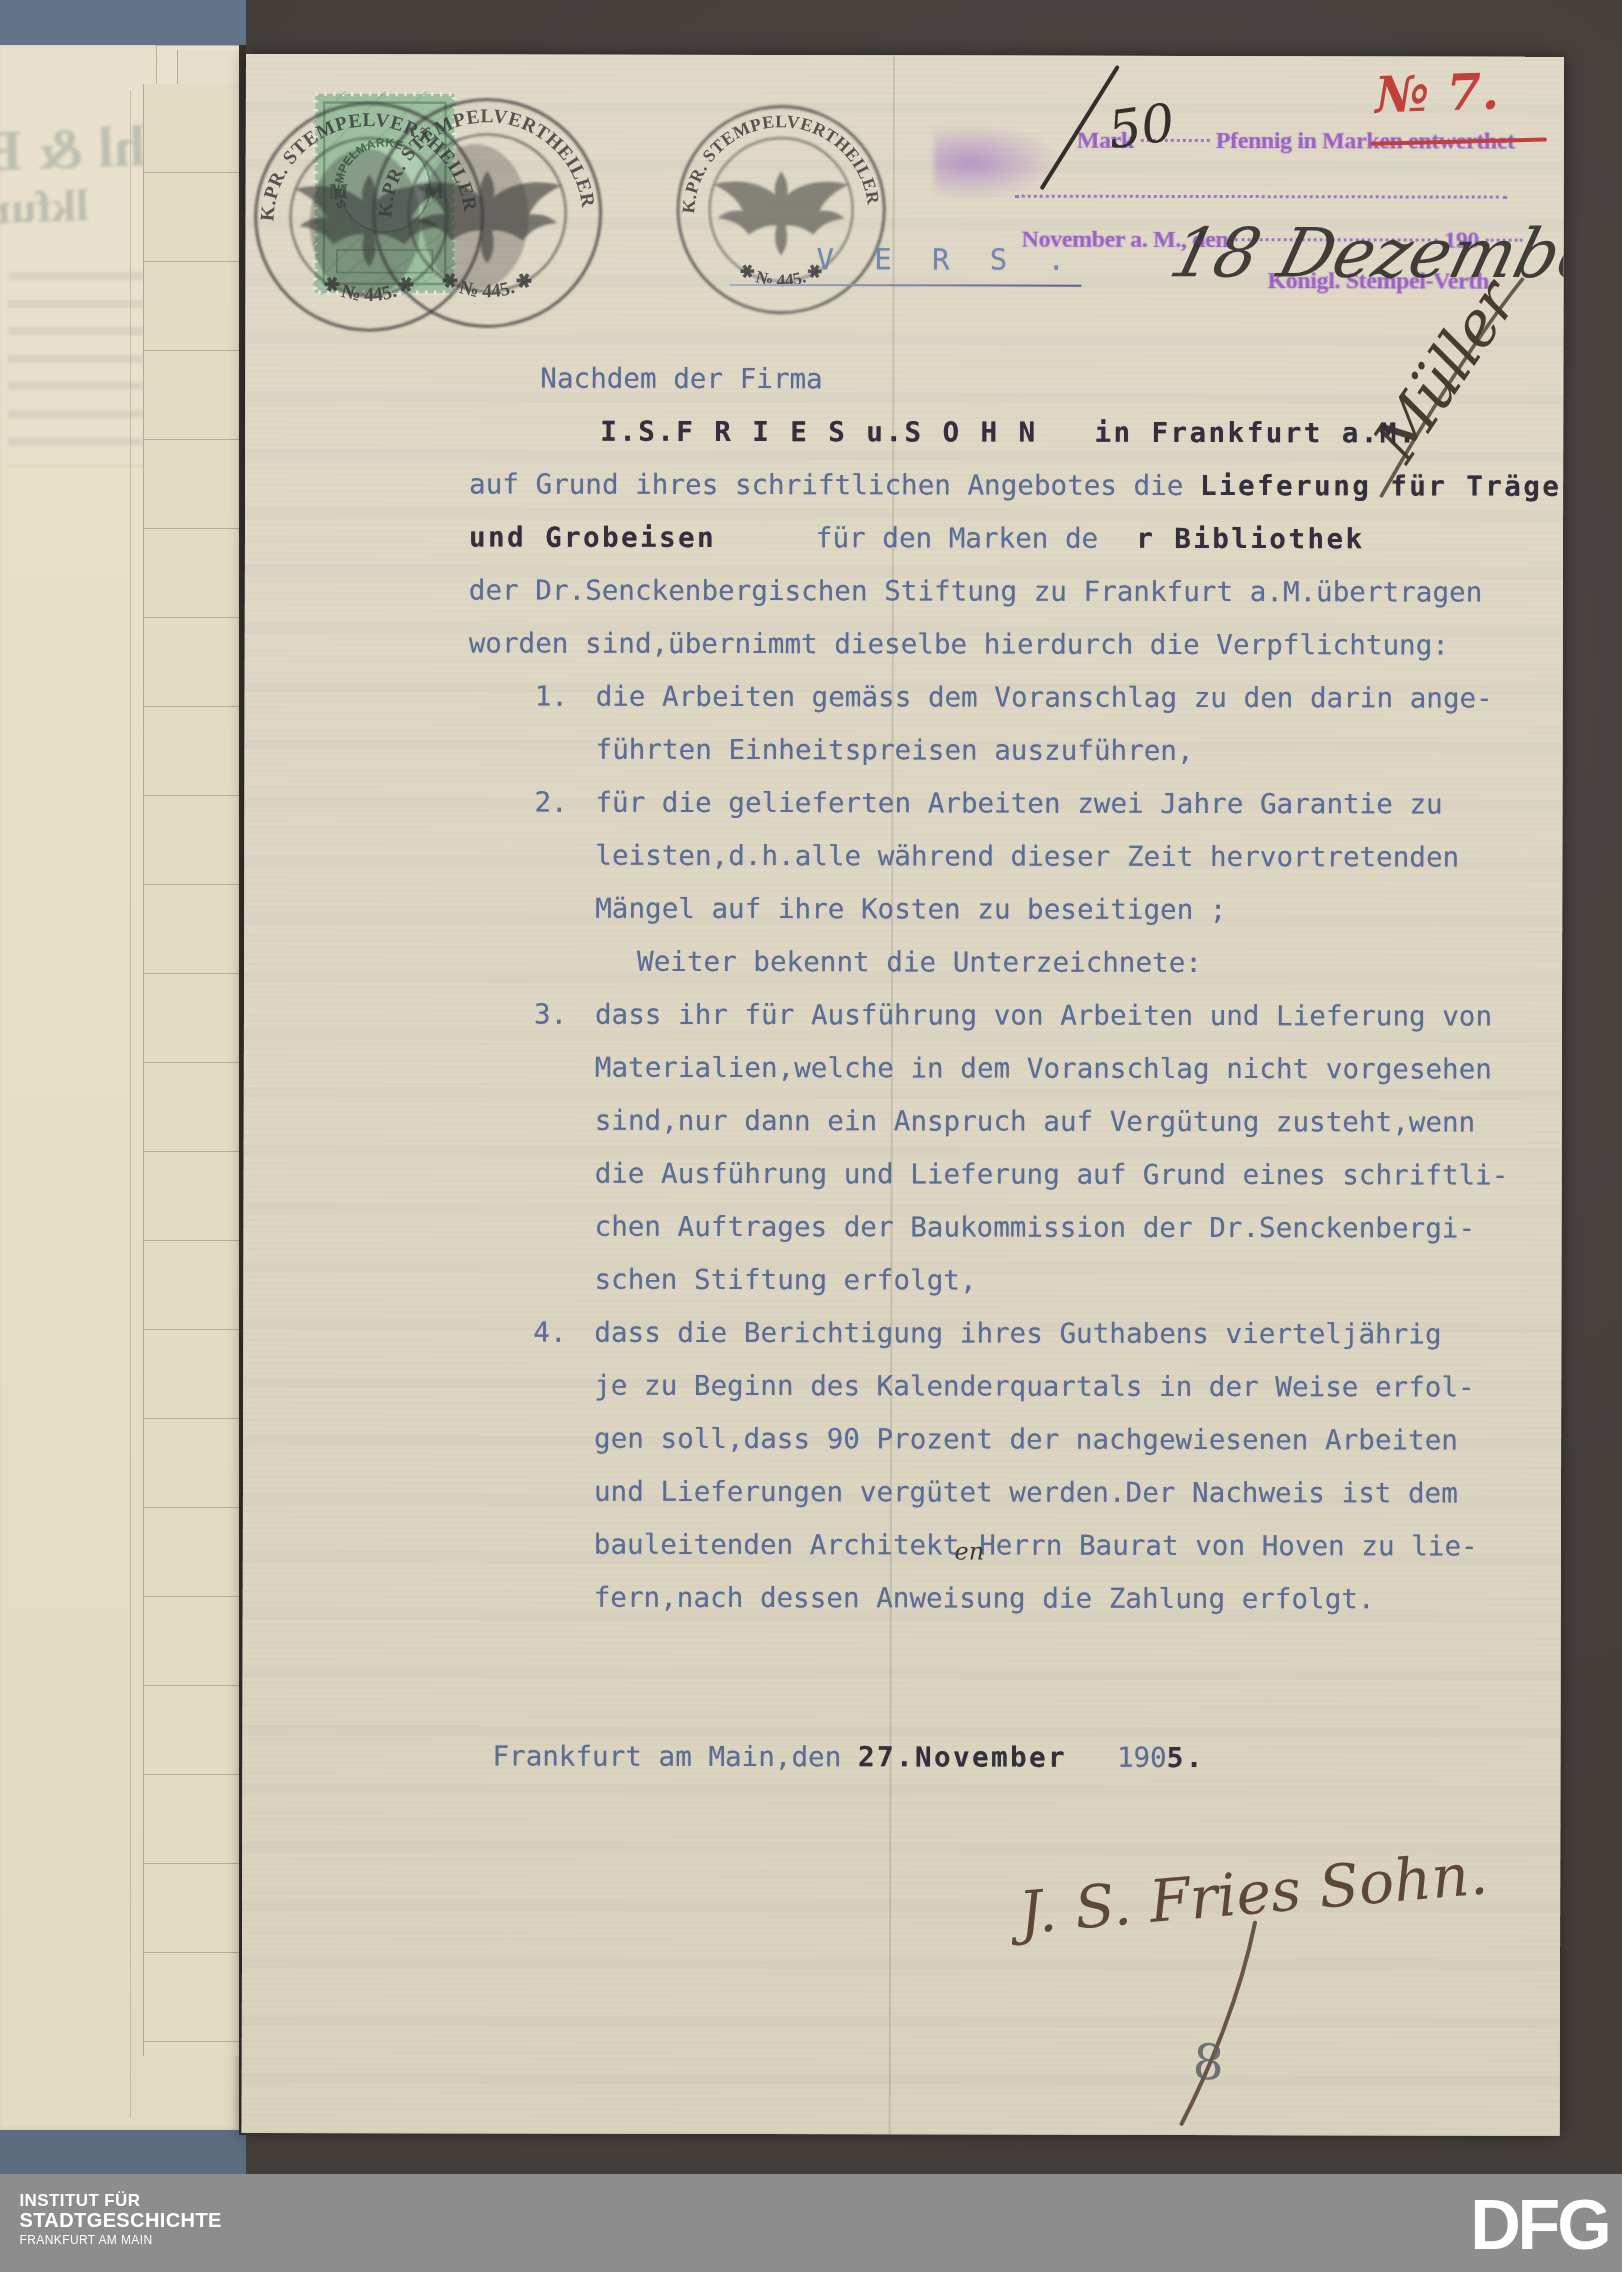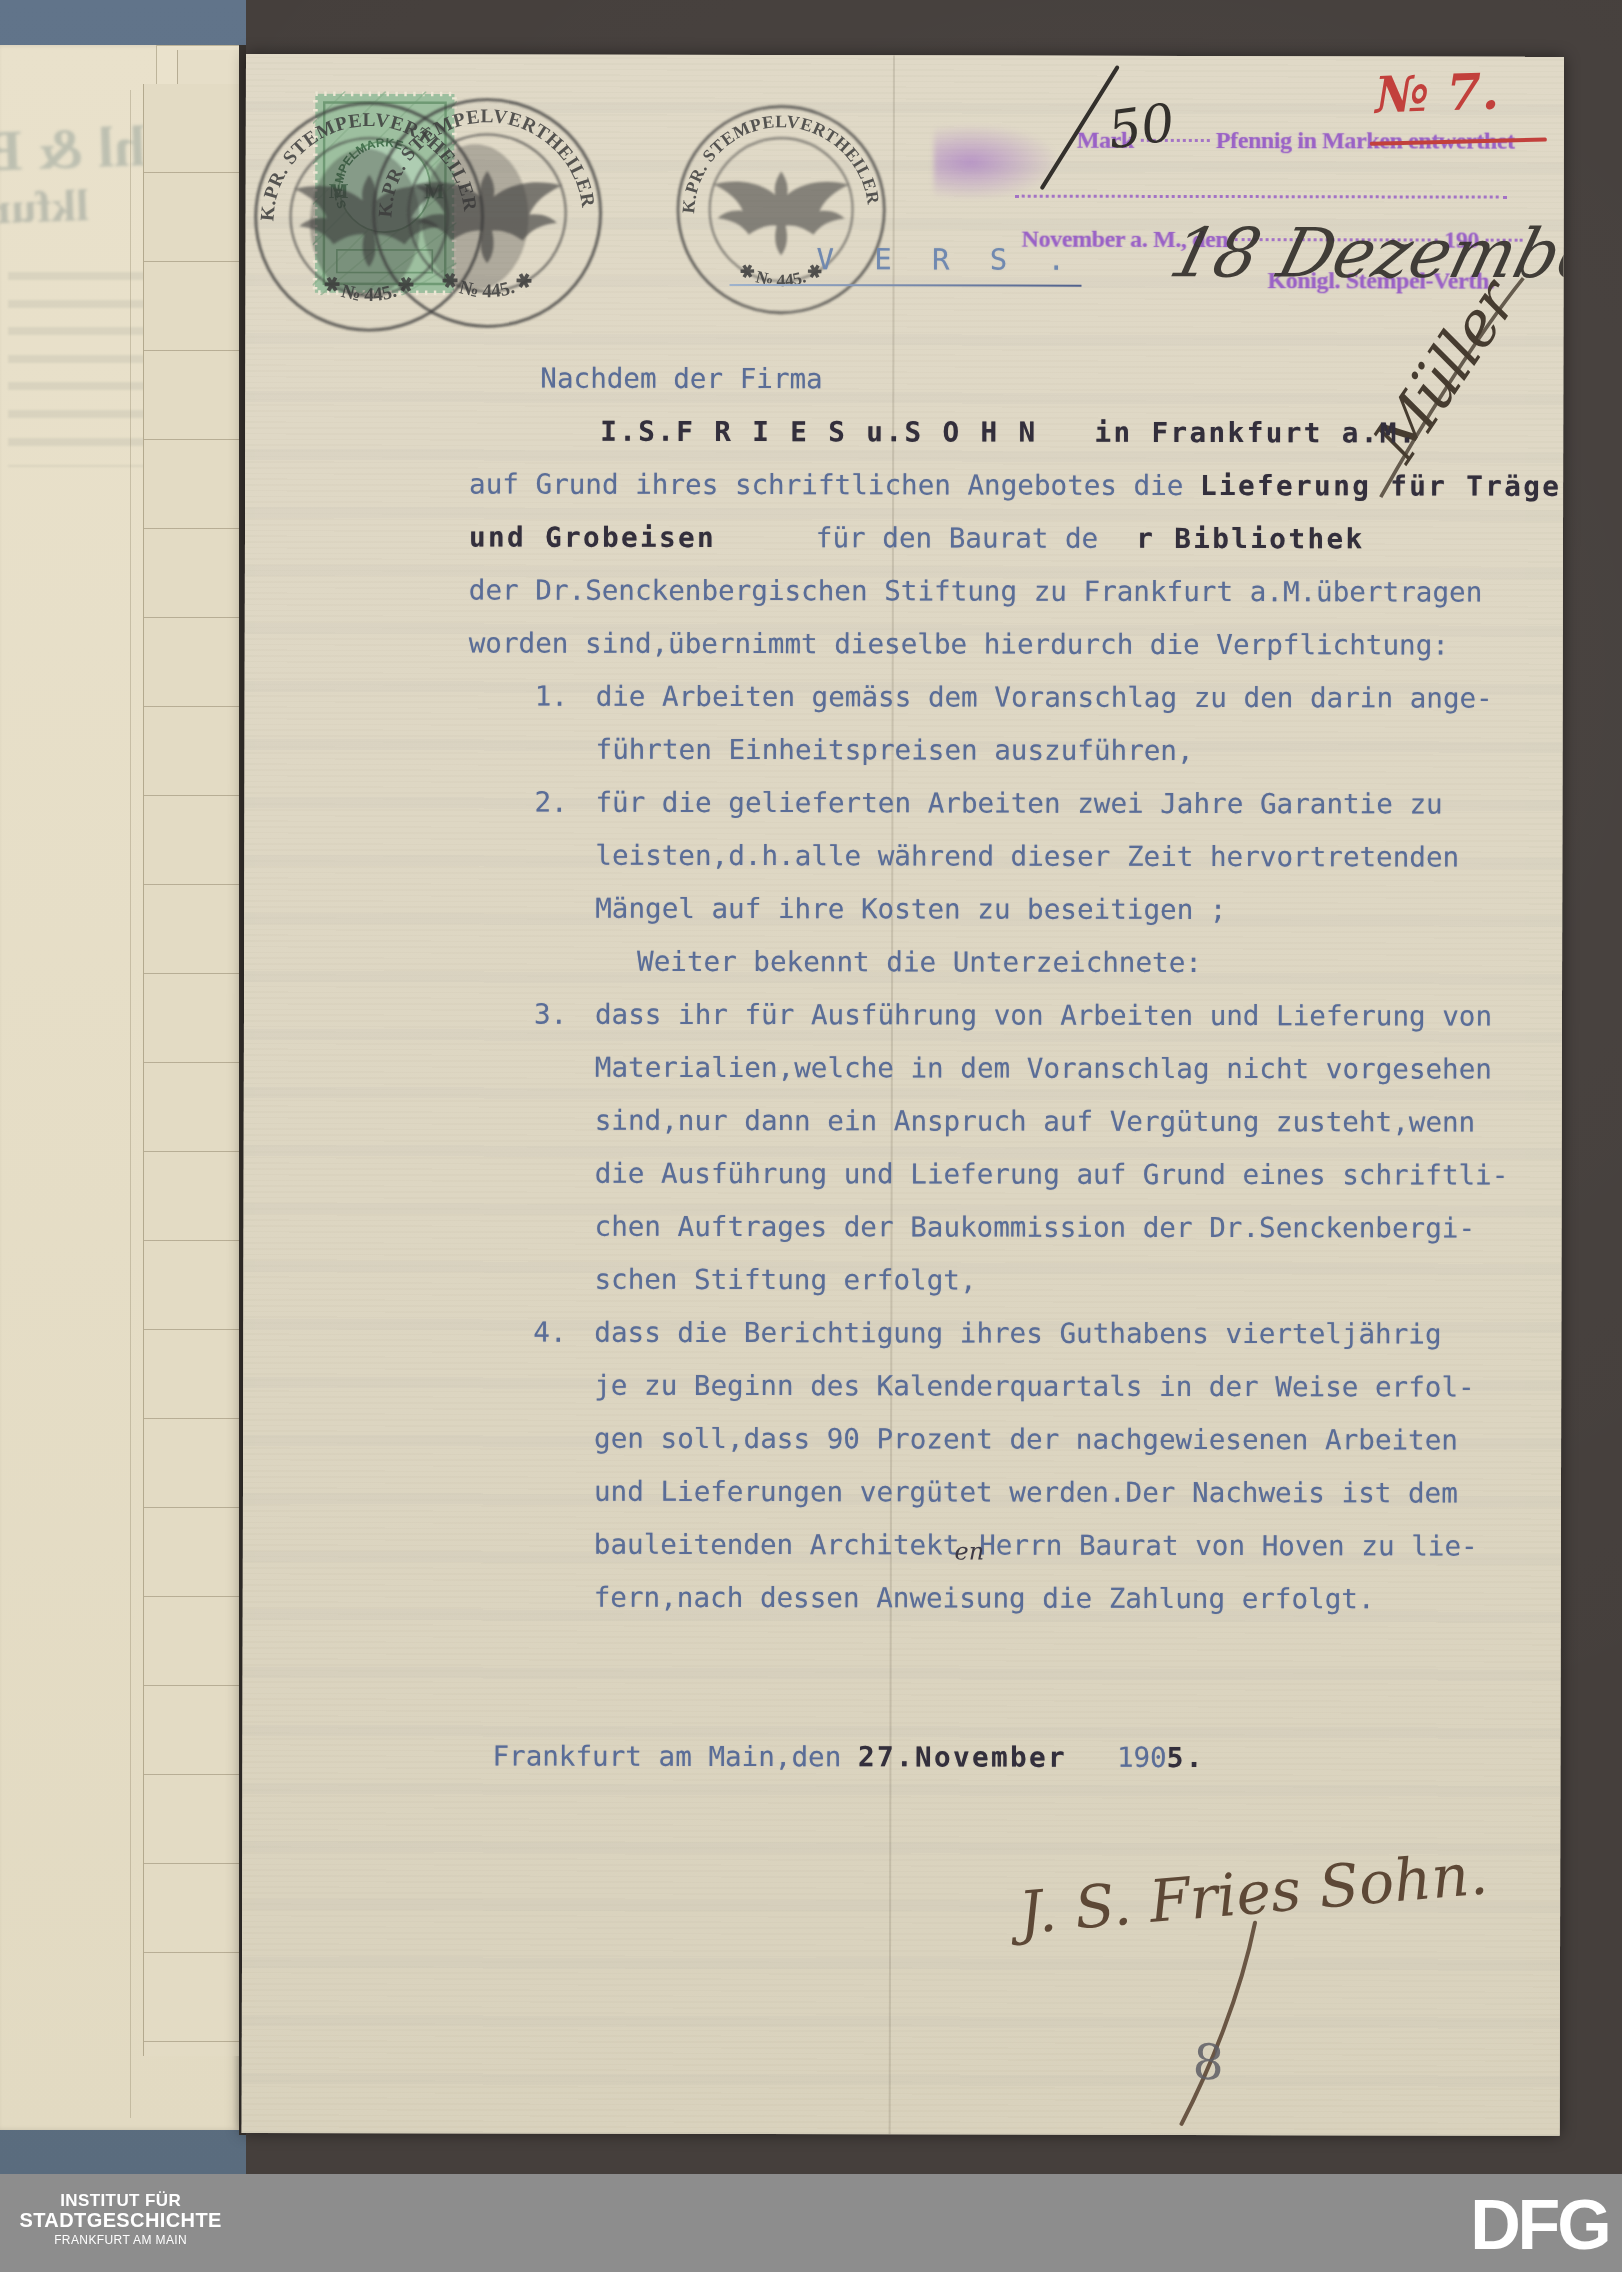--- a/index.html
+++ b/index.html
@@ -88,21 +88,21 @@
   .red-no{left:1129px;top:6.5px;font-family:"DejaVu Serif",serif;font-style:italic;
     font-weight:700;font-size:50px;color:#c2403c;transform:rotate(-2deg);}
   .red-underline{left:1124px;top:83px;width:177px;height:4px;background:#c2403c;
     transform:rotate(-1.5deg);border-radius:1.6px;}
   .pencil-8{left:951px;top:1978px;font-family:"DejaVu Serif",serif;font-size:49px;
     color:#5f5f66;transform:rotate(3deg);opacity:.85;}
   .script{font-family:"DejaVu Serif",serif;font-style:italic;}
 
   
   .footer{left:0;top:2174px;width:1623px;height:98px;background:#8d8d8d;color:#fff;}
-  .isg{left:19.5px;top:18px;line-height:1.08;text-align:center;}
+  .isg{left:19.5px;top:18px;line-height:1.08;}
   .isg .l1{font-size:17px;font-weight:700;letter-spacing:0.4px;}
   .isg .l2{font-size:20px;font-weight:700;letter-spacing:0.4px;}
   .isg .l3{font-size:12px;font-weight:400;letter-spacing:0.4px;margin-top:1.6px;}
   .ref{left:1039px;top:31px;transform:translateX(-50%);font-size:32px;white-space:nowrap;}
   .dfg{right:14.6px;top:11.4px;font-size:70px;font-weight:700;letter-spacing:-3.2px;}
 </style>
 </head>
 <body>
 
 <div class="stage">
@@ -226,21 +226,21 @@
 
     <svg class="abs" style="left:1091px;top:193px" width="203" height="268" viewBox="0 0 250 330">
       <text x="20" y="190" font-size="76" fill="#463c30" font-family="DejaVu Serif,serif" font-style="italic" transform="rotate(-56 125 165)" letter-spacing="-2">Müller</text>
       <path d="M55,305 C100,225 170,110 230,35" stroke="#463c30" stroke-width="4.5" fill="none" opacity=".8"></path>
     </svg>
 
     <div class="abs typed-body">
         <div class="line ind-nachdem"><span class="ink-b">Nachdem der Firma</span></div>
         <div class="line ind-firm"><span class="ink-d">I.S.F R I E S u.S O H N   in Frankfurt a.M.</span></div>
         <div class="line ind-body"><span class="ink-b">auf Grund ihres schriftlichen Angebotes die </span><span class="ink-d">Lieferung für Träger</span></div>
-        <div class="line ind-body"><span class="ink-d">und Grobeisen</span><span class="ink-b">      für den Baurat de</span><span class="ink-d">  r Bibliothek</span></div>
+        <div class="line ind-body"><span class="ink-d">und Grobeisen</span><span class="ink-b">      für den Marken de</span><span class="ink-d">  r Bibliothek</span></div>
         <div class="line ind-body"><span class="ink-b">der Dr.Senckenbergischen Stiftung zu Frankfurt a.M.übertragen</span></div>
         <div class="line ind-body"><span class="ink-b">worden sind,übernimmt dieselbe hierdurch die Verpflichtung:</span></div>
         <div class="line ind-num"><span class="num ink-b">1.</span><span class="ink-b">die Arbeiten gemäss dem Voranschlag zu den darin ange-</span></div>
         <div class="line ind-cont"><span class="ink-b">führten Einheitspreisen auszuführen,</span></div>
         <div class="line ind-num"><span class="num ink-b">2.</span><span class="ink-b">für die gelieferten Arbeiten zwei Jahre Garantie zu</span></div>
         <div class="line ind-cont"><span class="ink-b">leisten,d.h.alle während dieser Zeit hervortretenden</span></div>
         <div class="line ind-cont"><span class="ink-b">Mängel auf ihre Kosten zu beseitigen ;</span></div>
         <div class="line ind-weiter"><span class="ink-b">Weiter bekennt die Unterzeichnete:</span></div>
         <div class="line ind-num"><span class="num ink-b">3.</span><span class="ink-b">dass ihr für Ausführung von Arbeiten und Lieferung von</span></div>
         <div class="line ind-cont"><span class="ink-b">Materialien,welche in dem Voranschlag nicht vorgesehen</span></div>

